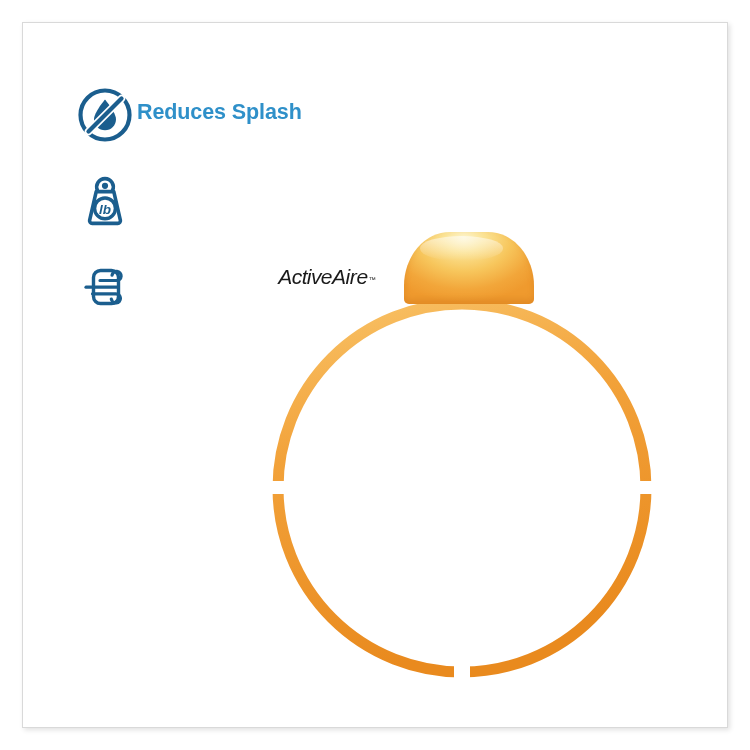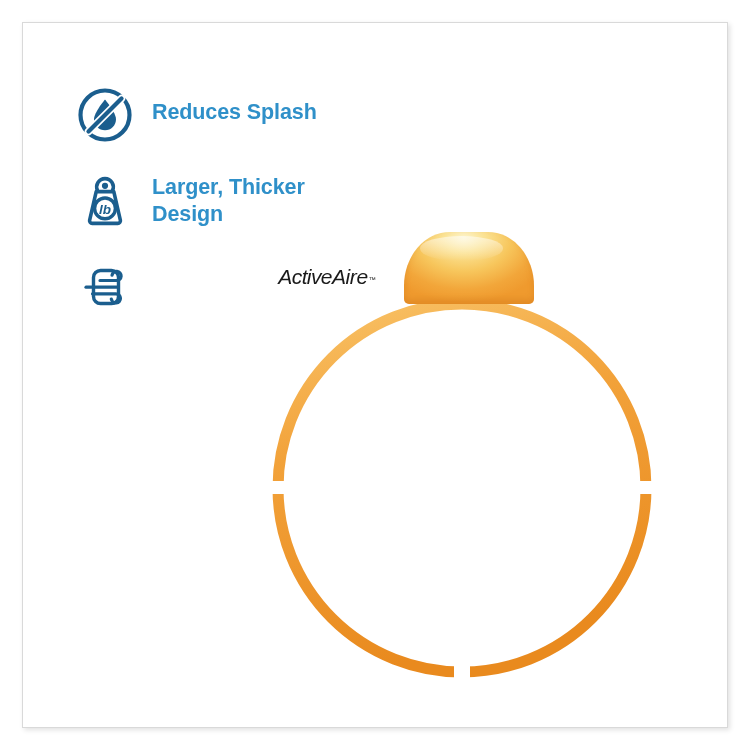--- a/index.html
+++ b/index.html
@@ -51,21 +51,21 @@
     width: 62px;
     height: 62px;
     flex: 0 0 62px;
     display: flex;
     align-items: center;
     justify-content: flex-end;
     font-style: italic;
   }
   .feature-icon svg { display: block; }
   .feature-label {
-    margin-left: 18px;
+    margin-left: 3px;
     color: #2f90c9;
     font-size: 21.5px;
     font-weight: bold;
     line-height: 1.27;
     letter-spacing: -0.1px;
     padding-top: 12px;
     white-space: pre-line;
   }
   #feature-row-1 .feature-label { padding-top: 15px; }
   #feature-row-2 .feature-label { padding-top: 4px; }
@@ -174,22 +174,20 @@
         <svg width="58" height="58" viewBox="0 0 58 58">
 
           <path d="M21.5 18.5 A8.3 8.3 0 1 1 36.5 18.5" fill="none" stroke="#1B5E8E" stroke-width="3.6" stroke-linecap="round"></path>
           <circle cx="29" cy="13.8" r="3.1" fill="#1B5E8E"></circle>
 
           <path d="M20.2 19.6 L37.8 19.6 L44.4 48.4 A2.6 2.6 0 0 1 41.9 51.4 L16.1 51.4 A2.6 2.6 0 0 1 13.6 48.4 Z" fill="none" stroke="#1B5E8E" stroke-width="3.6" stroke-linejoin="round"></path>
           <circle cx="29" cy="36.4" r="10.4" fill="none" stroke="#1B5E8E" stroke-width="3.4"></circle>
           <text x="29" y="41.6" text-anchor="middle" font-family="Liberation Sans, sans-serif" font-size="13.5" font-weight="bold" fill="#1B5E8E">lb</text>
         </svg>
       </span>
-      <span class="feature-label">Larger, Thicker
-Design</span>
     </div>
 
     <div class="feature-row" id="feature-row-3">
       <span class="feature-icon">
         <svg width="58" height="58" viewBox="0 0 58 58">
 
           <rect x="17.5" y="12.5" width="25" height="33" rx="7" ry="7" fill="none" stroke="#1B5E8E" stroke-width="3.4"></rect>
 
           <path d="M24 22.5 L40.5 22.5 A4.6 4.6 0 1 0 36 17.2" fill="none" stroke="#1B5E8E" stroke-width="3.2" stroke-linecap="round"></path>
           <path d="M10 29.2 L42 29.2" fill="none" stroke="#1B5E8E" stroke-width="3.2" stroke-linecap="round"></path>

